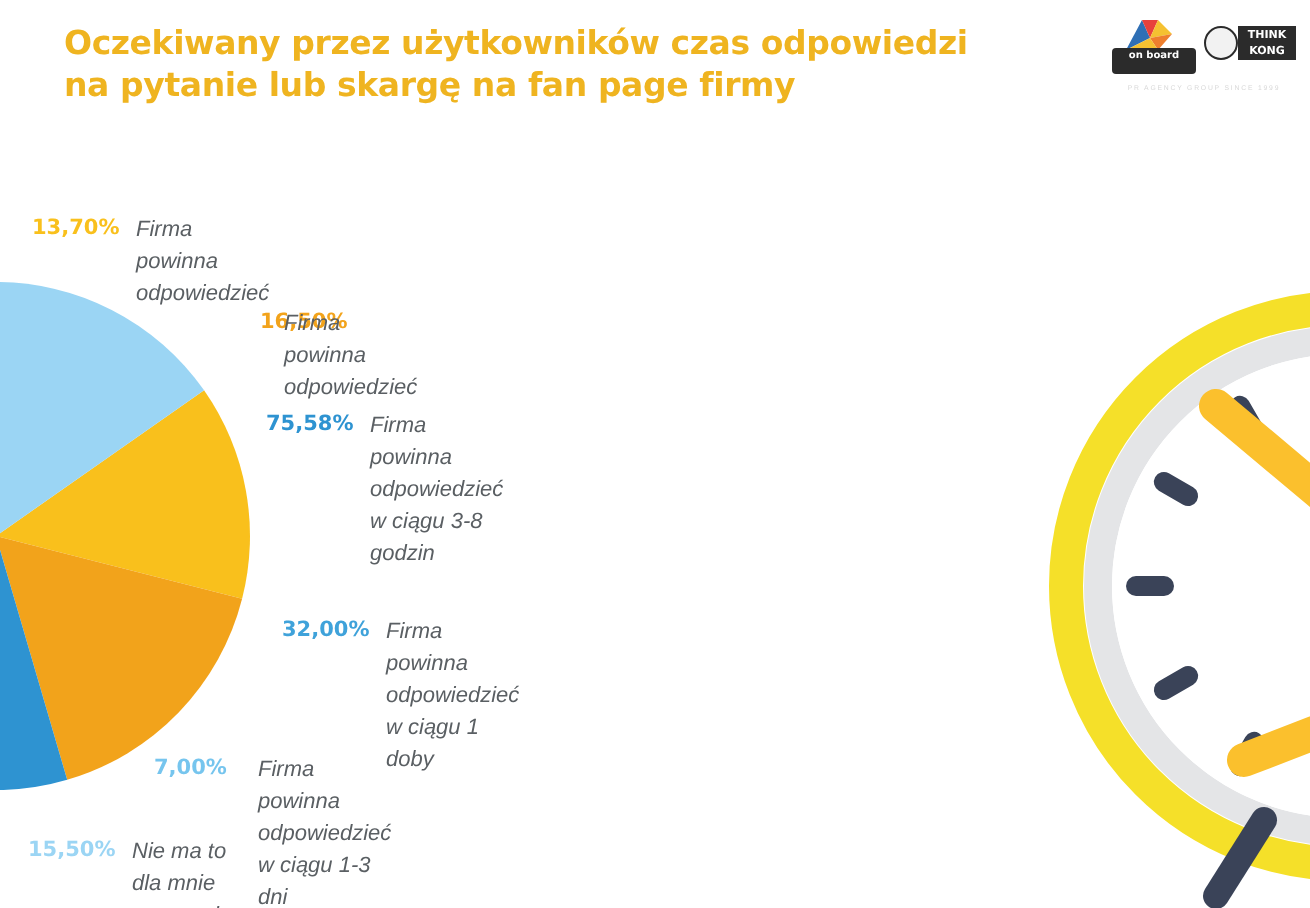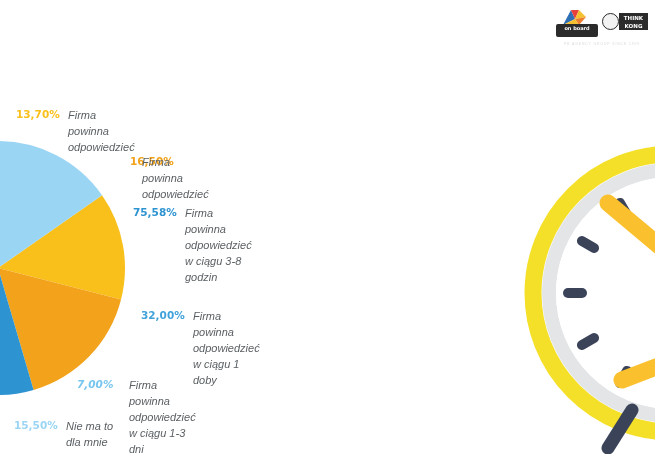--- a/index.html
+++ b/index.html
@@ -196,20 +196,24 @@
   #clock-svg {
     display: block;
   }
 </style>
 </head>
 <body>
 
 <div id="infographic">
 
   <div id="header">
+    <div id="title" style="color: rgb(239, 180, 32);">
+      <span class="tline">Oczekiwany przez użytkowników czas odpowiedzi</span>
+      <span class="tline">na pytanie lub skargę na fan page firmy</span>
+    </div>
 
     <div id="logos">
       <div class="logo-onboard">
         <svg class="logo-onboard-mark" viewBox="0 0 26 17">
           <path d="M1 16 L9 1 L13 10 Z" fill="#2F6FB5"></path>
           <path d="M9 1 L17 1 L13 10 Z" fill="#E8413C"></path>
           <path d="M17 1 L24 8 L13 10 Z" fill="#F5C131"></path>
           <path d="M24 8 L17 16 L13 10 Z" fill="#EE7F2E"></path>
           <path d="M17 16 L1 16 L13 10 Z" fill="#F5C131"></path>
         </svg>
@@ -256,21 +260,21 @@
       <span class="legend-pct" style="color: rgb(46, 147, 209);">75,58%</span>
       <span class="legend-text"><span>Firma powinna odpowiedzieć</span><br><span>w ciągu 3-8 godzin</span></span>
     </div>
 
     <div class="legend-row" id="row-4">
       <span class="legend-pct" style="color: rgb(63, 162, 218); text-align: right;">32,00%</span>
       <span class="legend-text"><span>Firma powinna odpowiedzieć</span><br><span>w ciągu 1 doby</span></span>
     </div>
 
     <div class="legend-row" id="row-5">
-      <span class="legend-pct" style="color: rgb(118, 197, 238); font-style: italic;">7,00%</span>
+      <span class="legend-pct" style="color: rgb(118, 197, 238);">7,00%</span>
       <span class="legend-text"><span>Firma powinna</span><br><span>odpowiedzieć w ciągu 1-3 dni</span></span>
     </div>
 
     <div class="legend-row" id="row-6">
       <span class="legend-pct" style="color: rgb(155, 213, 244);">15,50%</span>
       <span class="legend-text"><span>Nie ma to dla mnie znaczenia. Nie mam specjalnych oczekiwań</span><br></span>
     </div>
 
   </div>
 

